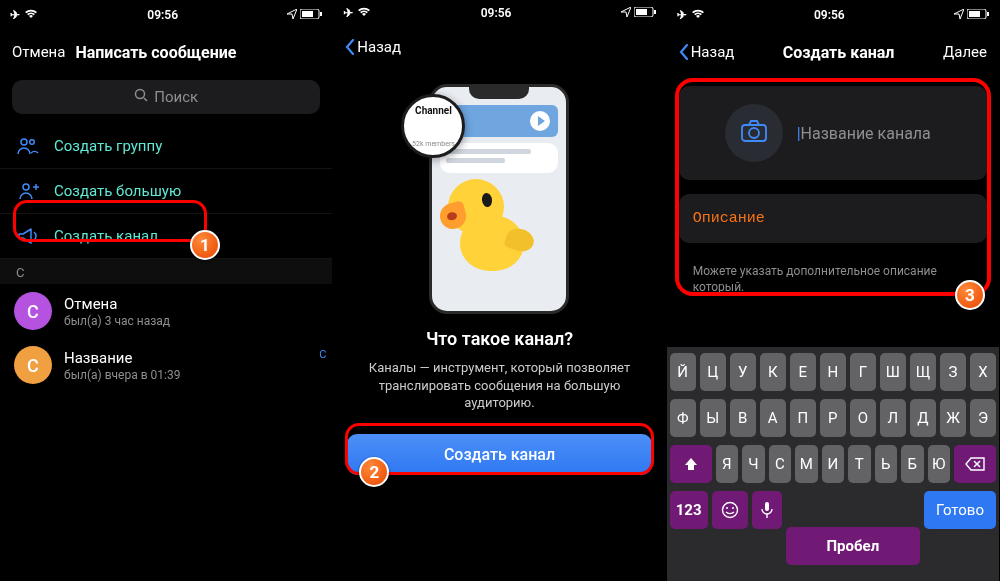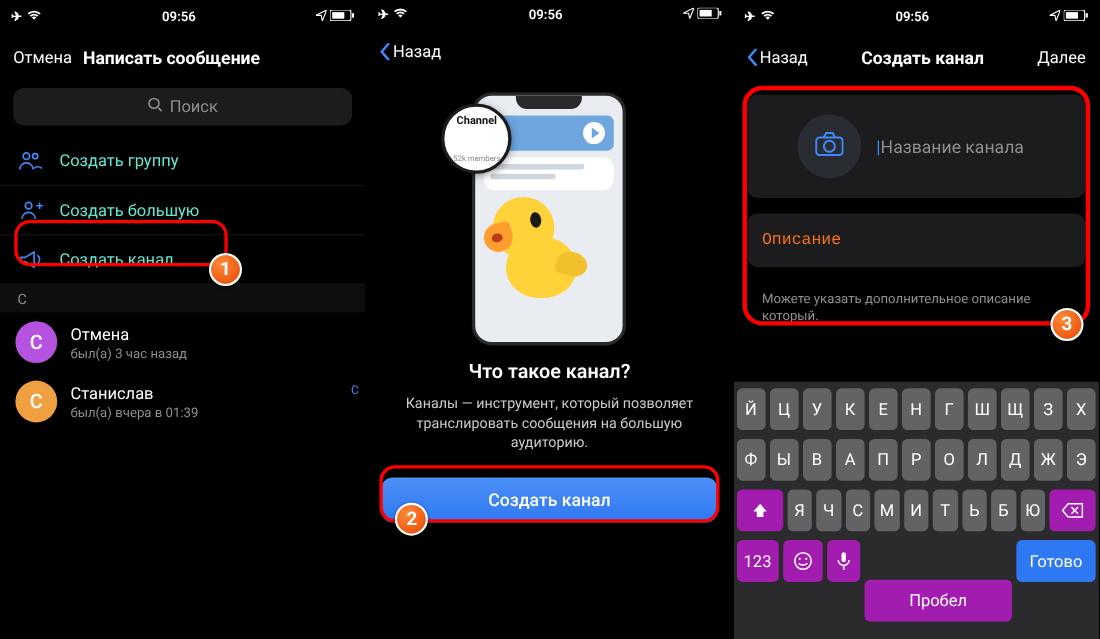--- a/index.html
+++ b/index.html
@@ -67,21 +67,21 @@
   .name-input { color: #8e8e93; font-size: 16px; flex: 1; }
   .name-input .cursor { color: #3f8af8; }
   .desc-row { padding: 16px 14px; color: #f97316; font-size: 15px; font-family: Liberation Mono, monospace; }
   .hint { font-size: 12px; color: #8e8e93; padding: 6px 14px 0; line-height: 1.35; }
   .s3-hl { position: absolute; left: 8px; right: 8px; top: 78px; height: 218px; border: 4px solid #ff0000; border-radius: 18px; pointer-events: none; }
 
   
   .keyboard { margin-top: auto; background: #2b2b2d; padding: 6px 3px 8px; }
   .kb-row { display: flex; gap: 4px; margin-bottom: 8px; justify-content: center; }
   .key { flex: 1; background: #636366; border-radius: 5px; height: 38px; display: flex; align-items: center; justify-content: center; font-size: 15px; color: #fff; }
-  .key.dark { background: #a21caf; }
+  .key.dark { background: #701a75; font-weight: bold; }
   .kb-row.r4 .key.shift, .kb-row.r4 .key.bksp { flex: 0 0 42px; }
   .kb-row.r5 .key.space { flex: 3; margin-top: 36px; }
   .kb-row.r5 .key.done { flex: 0 0 72px; background: #2f78f3; }
 </style>
 </head>
 <body>
 
 <div class="container">
 
   <div class="screen">
@@ -164,21 +164,21 @@
     <div class="contact-row">
       <div class="avatar" style="background:#b553e0">С</div>
       <div>
         <div class="contact-name">Отмена</div>
         <div class="contact-sub">был(а) 3 час назад</div>
       </div>
     </div>
     <div class="contact-row">
       <div class="avatar" style="background:#f0a040">С</div>
       <div>
-        <div class="contact-name">Станислав</div>
+        <div class="contact-name">Название</div>
         <div class="contact-sub">был(а) вчера в 01:39</div>
       </div>
     </div>
 
     <span class="index-letter s1-index">С</span>
     <div class="highlight-red s1-hl"></div>
     <div class="step-badge" style="left:190px;top:230px">1</div>
   </div>
 
   <div class="screen">

